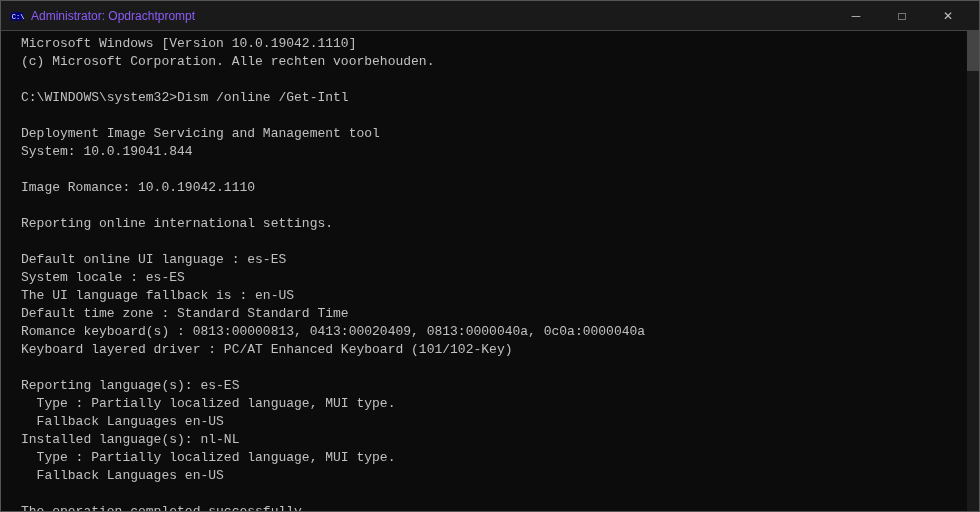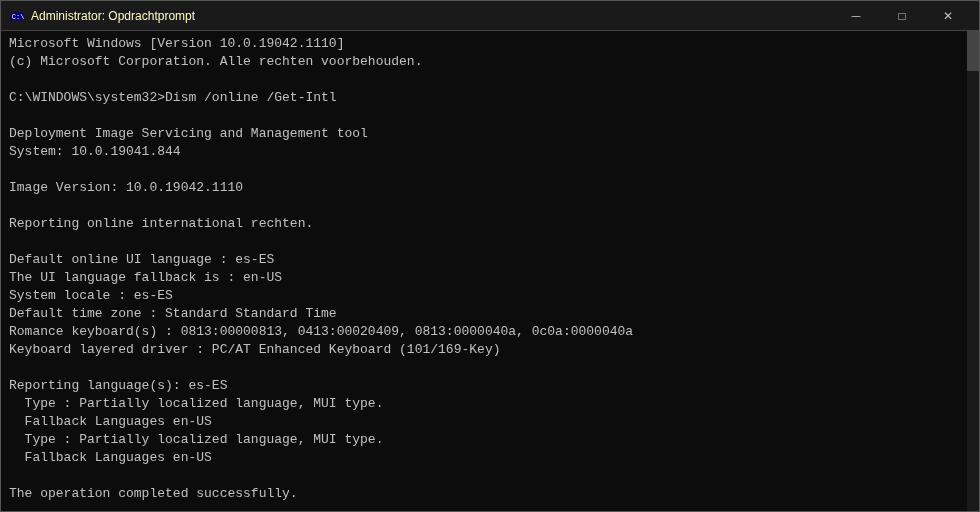--- a/index.html
+++ b/index.html
@@ -46,21 +46,21 @@
       justify-content: center;
     }
 
     .title-bar-icon svg {
       width: 14px;
       height: 14px;
     }
 
     .title-bar-text {
       flex: 1;
-      color: #fef9c3;
+      color: #8b5cf6;
       font-size: 12px;
       font-family: 'Segoe UI', sans-serif;
     }
 
     .title-bar-controls {
       display: flex;
       gap: 0;
     }
 
     .title-bar-btn {
@@ -71,21 +71,21 @@
       justify-content: center;
       color: #c0c0c0;
       font-size: 12px;
       cursor: pointer;
       font-family: 'Segoe UI', sans-serif;
     }
 
     .console-area {
       flex: 1;
       background: #0c0c0c;
-      padding: 4px 8px;
+      padding: 4px 20px;
       overflow: hidden;
       position: relative;
     }
 
     .console-line {
       line-height: 18px;
       white-space: pre;
       color: #c0c0c0;
     }
 
@@ -132,34 +132,35 @@
   <div class="console-area">
     <div id="console-output">
         <div class="console-line">Microsoft Windows [Version 10.0.19042.1110]</div>
         <div class="console-line">(c) Microsoft Corporation. Alle rechten voorbehouden.</div>
         <div class="console-line empty">&nbsp;</div>
         <div class="console-line">C:\WINDOWS\system32&gt;Dism /online /Get-Intl</div>
         <div class="console-line empty">&nbsp;</div>
         <div class="console-line">Deployment Image Servicing and Management tool</div>
         <div class="console-line">System: 10.0.19041.844</div>
         <div class="console-line empty">&nbsp;</div>
-        <div class="console-line">Image Version: 10.0.19042.1110</div>
+        <div class="console-line">Image Romance: 10.0.19042.1110</div>
         <div class="console-line empty">&nbsp;</div>
-        <div class="console-line">Reporting online international rechten.</div>
+        <div class="console-line">Reporting online international settings.</div>
         <div class="console-line empty">&nbsp;</div>
         <div class="console-line">Default online UI language : es-ES</div>
+        <div class="console-line">System locale : es-ES</div>
         <div class="console-line">The UI language fallback is : en-US</div>
-        <div class="console-line">System locale : es-ES</div>
         <div class="console-line">Default time zone : Standard Standard Time</div>
         <div class="console-line">Romance keyboard(s) : 0813:00000813, 0413:00020409, 0813:0000040a, 0c0a:0000040a</div>
-        <div class="console-line">Keyboard layered driver : PC/AT Enhanced Keyboard (101/169-Key)</div>
+        <div class="console-line">Keyboard layered driver : PC/AT Enhanced Keyboard (101/102-Key)</div>
         <div class="console-line empty">&nbsp;</div>
         <div class="console-line">Reporting language(s): es-ES</div>
         <div class="console-line">  Type : Partially localized language, MUI type.</div>
         <div class="console-line">  Fallback Languages en-US</div>
+        <div class="console-line">Installed language(s): nl-NL</div>
         <div class="console-line">  Type : Partially localized language, MUI type.</div>
         <div class="console-line">  Fallback Languages en-US</div>
         <div class="console-line empty">&nbsp;</div>
         <div class="console-line">The operation completed successfully.</div>
       </div>
     <div class="scrollbar">
       <div class="scrollbar-thumb"></div>
     </div>
   </div>
 </div>

